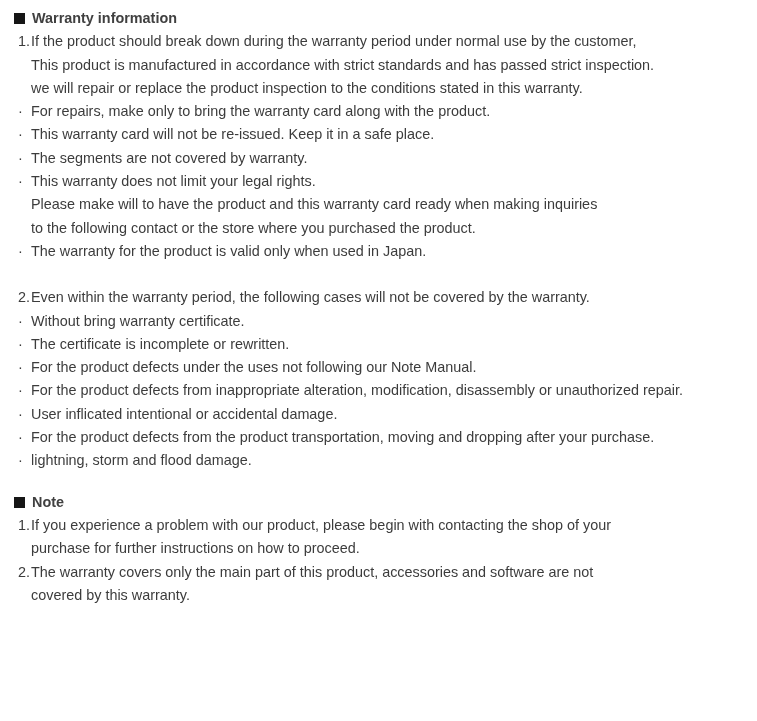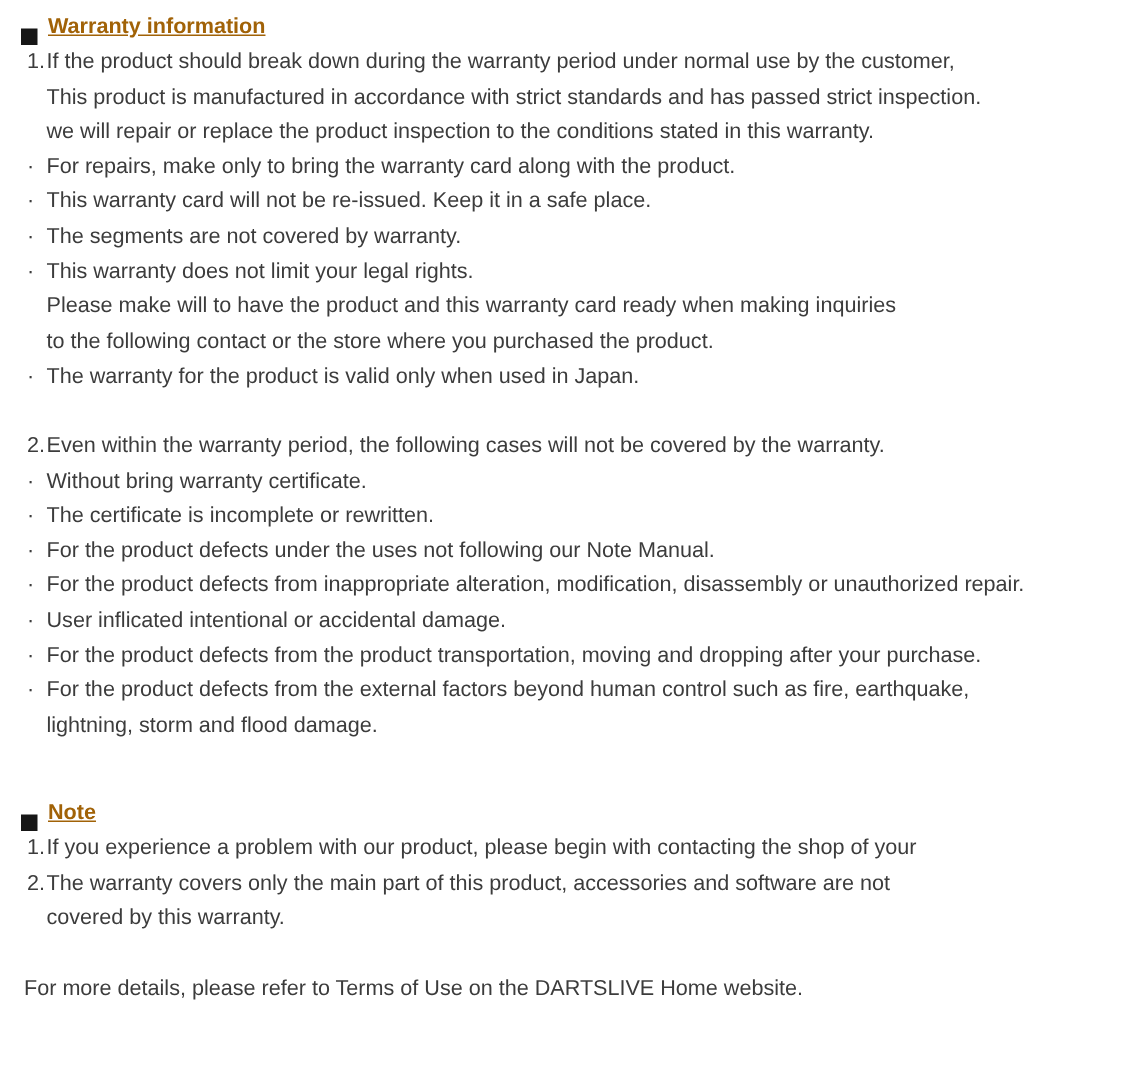--- a/index.html
+++ b/index.html
@@ -14,24 +14,23 @@
     font-size: 14.4px;
     line-height: 23.3px;
     color: #3c3c3c;
     overflow: hidden;
   }
   .page {
     padding: 7px 8px 0 14px;
   }
   .section-header {
     display: flex;
-    align-items: flex-end;
+    align-items: center;
     font-weight: bold;
-    color: #a16207;
-    text-decoration: underline;
+    color: #404040;
   }
   .sq {
     width: 11px;
     height: 11px;
     background: #161616;
     margin-right: 7px;
     flex: 0 0 auto;
   }
   .item {
     display: flex;
@@ -45,21 +44,21 @@
     color: #3c3c3c;
   }
   .lines {
     flex: 1 1 auto;
     min-width: 0;
   }
   .line {
     white-space: nowrap;
   }
   .section-note {
-    margin-top: 35px;
+    margin-top: 18px;
   }
   .footer {
     margin-top: 24px;
     padding-left: 2px;
     white-space: nowrap;
   }
 </style>
 </head>
 <body>
 
@@ -162,43 +161,42 @@
     <div class="item">
       <span class="marker">·</span>
       <div class="lines">
         <div class="line">For the product defects from the product transportation, moving and dropping after your purchase.</div>
       </div>
     </div>
 
     <div class="item">
       <span class="marker">·</span>
       <div class="lines">
-        <div class="line">For the product defects from the external factors beyond human control such as fire, earthquake,</div>
         <div class="line">lightning, storm and flood damage.</div>
       </div>
     </div>
   </div>
 
   <div class="section section-note">
     <div class="section-header">
       <span class="sq"></span>
       <span>Note</span>
     </div>
 
     <div class="item">
       <span class="marker">1.</span>
       <div class="lines">
         <div class="line">If you experience a problem with our product, please begin with contacting the shop of your</div>
+        <div class="line">purchase for further instructions on how to proceed.</div>
       </div>
     </div>
 
     <div class="item">
       <span class="marker">2.</span>
       <div class="lines">
         <div class="line">The warranty covers only the main part of this product, accessories and software are not</div>
         <div class="line">covered by this warranty.</div>
       </div>
     </div>
   </div>
 
-  <div class="footer">For more details, please refer to Terms of Use on the DARTSLIVE Home website.</div>
 
 </div>
 
 </body></html>

